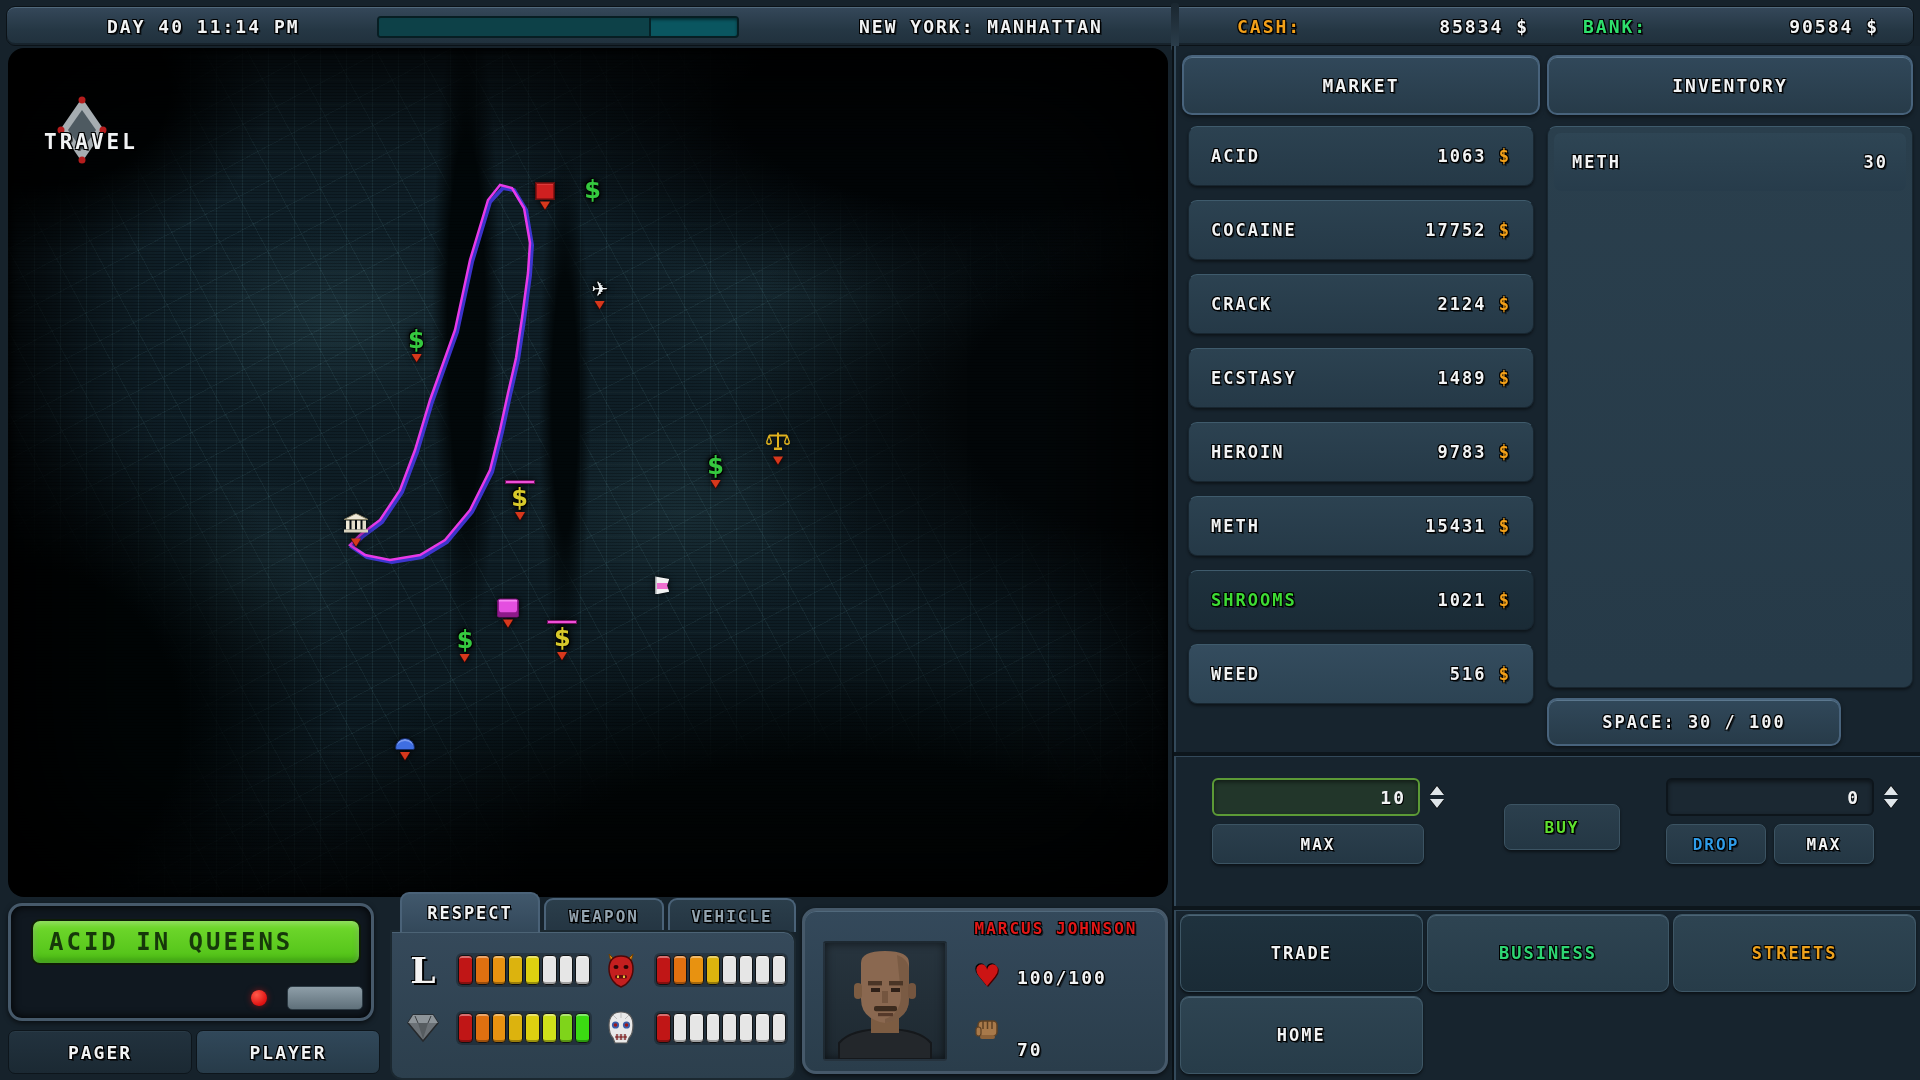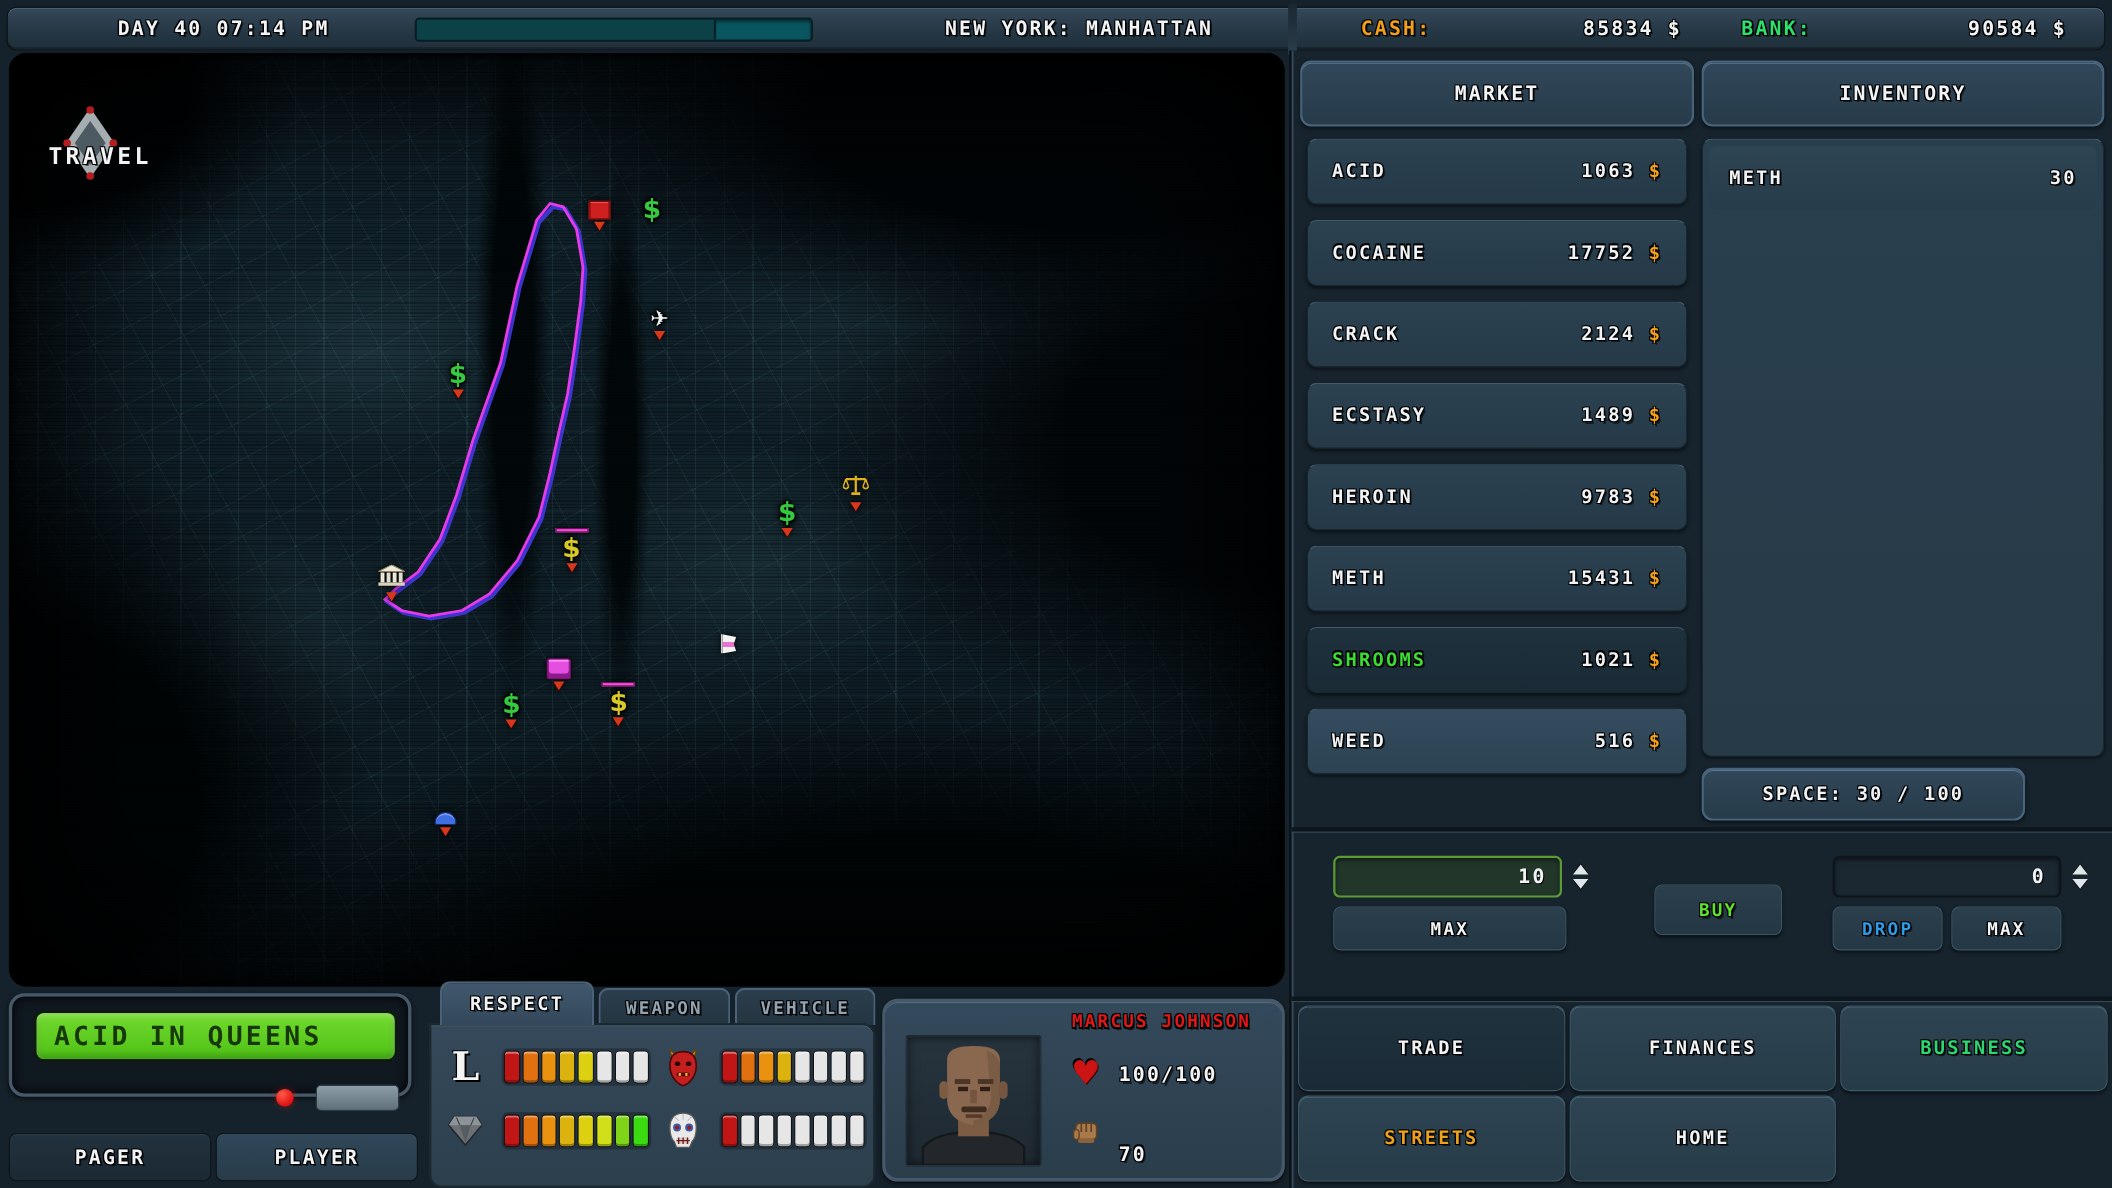--- a/index.html
+++ b/index.html
@@ -138,21 +138,21 @@
   #nav-grid { position:absolute; left:6px; top:868px; width:736px; height:160px;
     display:grid; grid-template-columns:1fr 1fr 1fr; grid-template-rows:1fr 1fr; gap:4px; }
   .nav-btn { background:linear-gradient(#2e4452, #273c49); border:1px solid #3e5766; border-radius:9px;
     display:flex; align-items:center; justify-content:center; font-size:17px; cursor:pointer;
     box-shadow:inset 0 1px 0 #4c6475, 0 2px 3px rgba(0,0,0,.5); }
   .nav-btn.active { background:linear-gradient(#1f323e, #1a2b36);text-align:center; }
   .nav-btn.green .px { color:#2ed573; }
   .nav-btn.orange .px { color:#eda11c; }
 
   
-  #pager-device { position:absolute; left:8px; top:903px; width:366px; height:94px;
+  #pager-device { position:absolute; left:8px; top:903px; width:366px; height:118px;
     background:#101820; border:3px solid #46596a; border-radius:14px;
     box-shadow:inset 0 0 10px #000, 0 2px 5px rgba(0,0,0,.6); }
   #pager-lcd { position:absolute; left:20px; top:13px; width:330px; height:46px;
     background:linear-gradient(#72da2e, #4fc016); border:2px solid #0e1c07; border-radius:9px;
     display:flex; align-items:center; padding-left:16px;
     box-shadow:inset 0 2px 6px rgba(255,255,255,.35), inset 0 -3px 6px rgba(0,60,0,.35); }
   #pager-lcd span { font-size:24px; font-weight:bold; letter-spacing:3px; color:#16380a; }
   #pager-light { position:absolute; left:240px; top:84px; width:16px; height:16px; border-radius:50%;
     background:radial-gradient(circle at 35% 30%, #ff5a4a, #e01111 70%); box-shadow:0 0 6px #e0111188; }
   #pager-slider { position:absolute; left:276px; top:80px; width:76px; height:24px; border-radius:5px;
@@ -199,21 +199,21 @@
   .heart-glyph { font-family:"DejaVu Sans", sans-serif; font-size:30px; color:#cc1414;
     text-shadow:1px 1px 0 #400, -1px -1px 0 #000; }
   .pstat-val { position:absolute; left:212px; font-size:18px; }
 </style>
 </head>
 <body>
 
 <div id="stage">
 
   <div id="top-bar">
-    <span class="tb-text px" id="day-time">DAY 40  07:14 PM</span>
+    <span class="tb-text px" id="day-time">DAY 40  11:14 PM</span>
     <div id="progress">
       <div id="progress-fill" style="width: 76%;"></div>
     </div>
     <span class="tb-text px" id="location">NEW YORK: MANHATTAN</span>
     <div class="divider"></div>
     <span class="tb-text px cash-label" id="cash-label">CASH:</span>
     <span class="tb-text px" id="cash-value">85834 $</span>
     <span class="tb-text px bank-label" id="bank-label">BANK:</span>
     <span class="tb-text px" id="bank-value">90584 $</span>
   </div>
@@ -371,23 +371,20 @@
     </div>
     <div class="t-btn" id="sell-max-btn">
       <span class="px">MAX</span>
     </div>
 
     <div id="trade-sep2"></div>
 
     <div id="nav-grid">
       <div class="nav-btn active">
           <span class="px">TRADE</span>
-        </div>
-      <div class="nav-btn">
-          <span class="px">FINANCES</span>
         </div>
       <div class="nav-btn green">
           <span class="px">BUSINESS</span>
         </div>
       <div class="nav-btn orange">
           <span class="px">STREETS</span>
         </div>
       <div class="nav-btn">
           <span class="px">HOME</span>
         </div>

